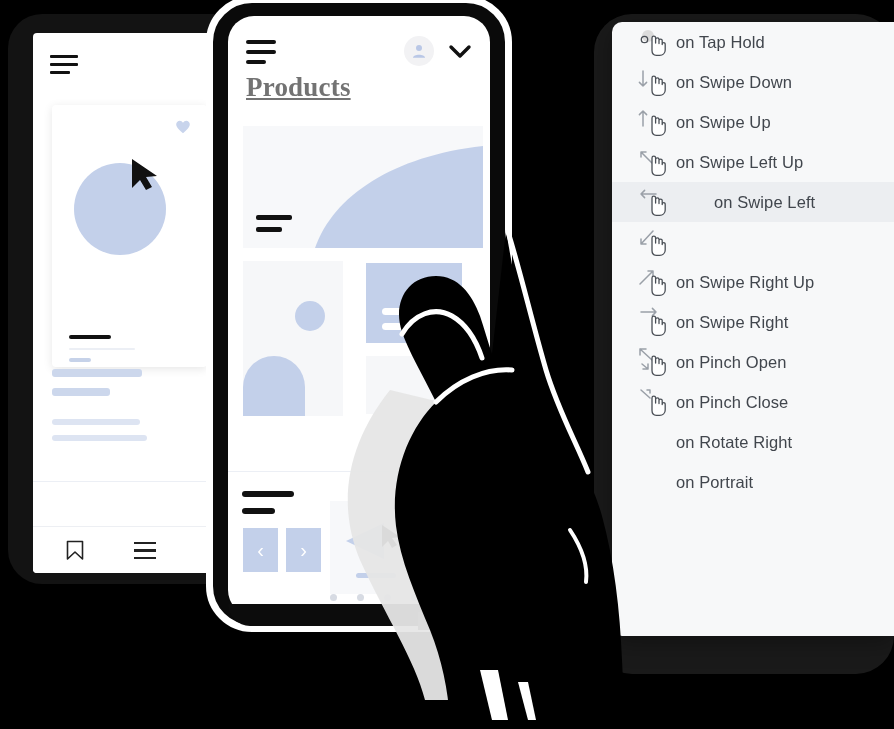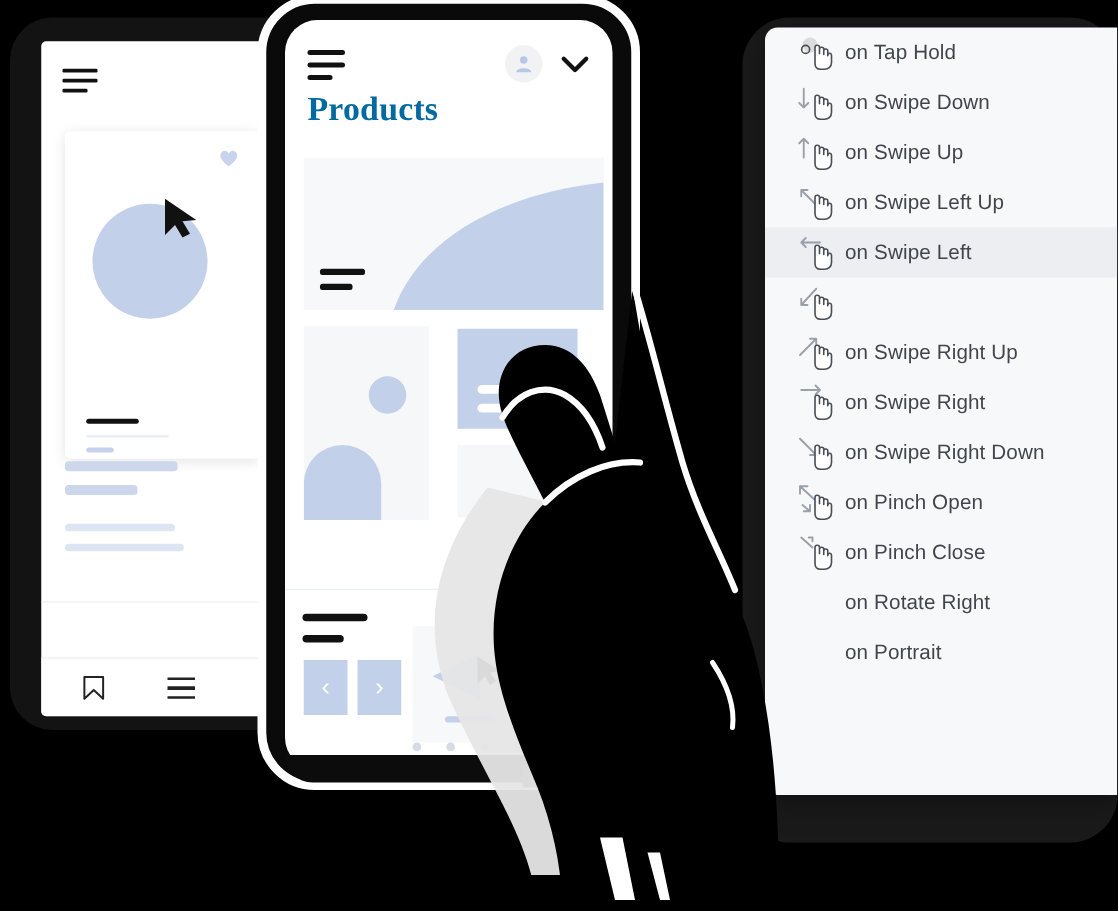--- a/index.html
+++ b/index.html
@@ -31,21 +31,21 @@
   .bar{position:absolute;border-radius:3px;}
   .divline{position:absolute;height:1px;background:#eceff5;}
 
   .tabbar{position:absolute;left:0;bottom:0;width:100%;height:46px;border-top:1px solid #edeff3;background:#fff;}
 
   
   .dev-front-outline{position:absolute;left:206px;top:-4px;width:306px;height:636px;border:7px solid #fff;border-radius:46px;background:#0a0a0a;box-sizing:border-box;}
   .scr-front{position:absolute;left:228px;top:16px;width:262px;height:600px;background:#fff;border-radius:26px;overflow:hidden;}
 
   .avatar{position:absolute;width:30px;height:30px;border-radius:50%;background:#f2f2f4;display:flex;align-items:center;justify-content:center;}
-  .title-products{position:absolute;font-family:"Liberation Serif",serif;font-weight:bold;font-size:27px;color:#0369a1;letter-spacing:.2px;}
+  .title-products{position:absolute;font-family:"Liberation Serif",serif;font-weight:bold;font-size:27px;color:#737373;letter-spacing:.2px;text-decoration:underline;}
 
   .hero{position:absolute;background:#f7f8fa;overflow:hidden;}
   .hero-curve{position:absolute;right:0;bottom:0;width:100%;height:100%;}
   .tileL{position:absolute;background:#f6f7f9;overflow:hidden;}
   .tileR{position:absolute;background:#c3d0ea;}
   .whitebar{position:absolute;background:#fff;border-radius:4px;height:7px;}
 
   .arrowbtn{position:absolute;width:35px;height:44px;background:#c3d0ea;display:flex;align-items:center;justify-content:center;color:#fff;font-size:20px;}
   .dots{position:absolute;display:flex;gap:20px;}
   .dots span{width:7px;height:7px;border-radius:50%;background:#d7dbe3;display:block;}
@@ -53,21 +53,21 @@
 
   .media{position:absolute;background:#f7f8fa;}
 
   
   .hand{position:absolute;left:330px;top:230px;width:340px;height:490px;}
 
   
   .dev-right{position:absolute;left:594px;top:14px;width:300px;height:660px;background:#1a1a1a;border-radius:38px;}
   .menu{position:absolute;left:612px;top:22px;width:282px;height:614px;background:#f7f8f9;border-radius:10px 0 0 10px;overflow:hidden;box-shadow:0 6px 24px rgba(0,0,0,.35);}
   .mrow{position:relative;display:flex;align-items:center;height:40px;padding-left:22px;}
-  .mrow.sel{background:#eceef1;}
+  .mrow.sel{background:#eceef1;gap:38px;}
   .mrow .gic{width:42px;height:28px;flex:0 0 42px;position:relative;}
   .mrow .mlbl{font-size:16.5px;color:#41464d;letter-spacing:.1px;white-space:nowrap;}
 </style>
 </head>
 <body>
 
 <div class="stage">
 
   <div class="dev-back"></div>
   <div class="scr-back">
@@ -247,29 +247,20 @@
         <span class="mlbl">on Swipe Right Up</span>
       </div>
       <div class="mrow">
         <span class="gic">
           <svg viewBox="0 0 34 34" style="width:34px;height:34px;position:absolute;left:2px;top:-2px;">
             <path d="M5 6 L20 6 M16.4 2.4 L20 6 L16.4 9.6" fill="none" stroke="#9aa0a8" stroke-width="1.5" stroke-linecap="round" stroke-linejoin="round"></path>
             <path d="M16 12 C16 9.6 19.6 9.6 19.6 12 L19.6 17 L19.6 13.4 C19.6 11.3 23 11.3 23 13.4 L23 17.6 L23 14.6 C23 12.7 26.2 12.7 26.2 14.6 L26.2 18.6 C26.2 15.9 29.2 16 29.2 18.4 L29.2 24 C29.2 27.2 26.8 29.4 23.6 29.4 L20.4 29.4 C17.6 29.4 16 27.4 16 24.6 Z" fill="#fff" stroke="#4a4f56" stroke-width="1.3" stroke-linejoin="round"></path>
           </svg>
         </span>
         <span class="mlbl">on Swipe Right</span>
-      </div>
-      <div class="mrow">
-        <span class="gic">
-          <svg viewBox="0 0 34 34" style="width:34px;height:34px;position:absolute;left:2px;top:-2px;">
-            <path d="M4 5 L17 18 M17 13 L17 18 L12 18" fill="none" stroke="#9aa0a8" stroke-width="1.5" stroke-linecap="round" stroke-linejoin="round"></path>
-            <path d="M16 12 C16 9.6 19.6 9.6 19.6 12 L19.6 17 L19.6 13.4 C19.6 11.3 23 11.3 23 13.4 L23 17.6 L23 14.6 C23 12.7 26.2 12.7 26.2 14.6 L26.2 18.6 C26.2 15.9 29.2 16 29.2 18.4 L29.2 24 C29.2 27.2 26.8 29.4 23.6 29.4 L20.4 29.4 C17.6 29.4 16 27.4 16 24.6 Z" fill="#fff" stroke="#4a4f56" stroke-width="1.3" stroke-linejoin="round"></path>
-          </svg>
-        </span>
-        <span class="mlbl">on Swipe Right Down</span>
       </div>
       <div class="mrow">
         <span class="gic">
           <svg viewBox="0 0 34 34" style="width:34px;height:34px;position:absolute;left:2px;top:-2px;">
             <path d="M16 14 L4 3 M4 9 L4 3 L10 3 M6 18 L12 23 M12 18 L12 23 L7 23" fill="none" stroke="#9aa0a8" stroke-width="1.5" stroke-linecap="round" stroke-linejoin="round"></path>
             <path d="M16 12 C16 9.6 19.6 9.6 19.6 12 L19.6 17 L19.6 13.4 C19.6 11.3 23 11.3 23 13.4 L23 17.6 L23 14.6 C23 12.7 26.2 12.7 26.2 14.6 L26.2 18.6 C26.2 15.9 29.2 16 29.2 18.4 L29.2 24 C29.2 27.2 26.8 29.4 23.6 29.4 L20.4 29.4 C17.6 29.4 16 27.4 16 24.6 Z" fill="#fff" stroke="#4a4f56" stroke-width="1.3" stroke-linejoin="round"></path>
           </svg>
         </span>
         <span class="mlbl">on Pinch Open</span>
       </div>

